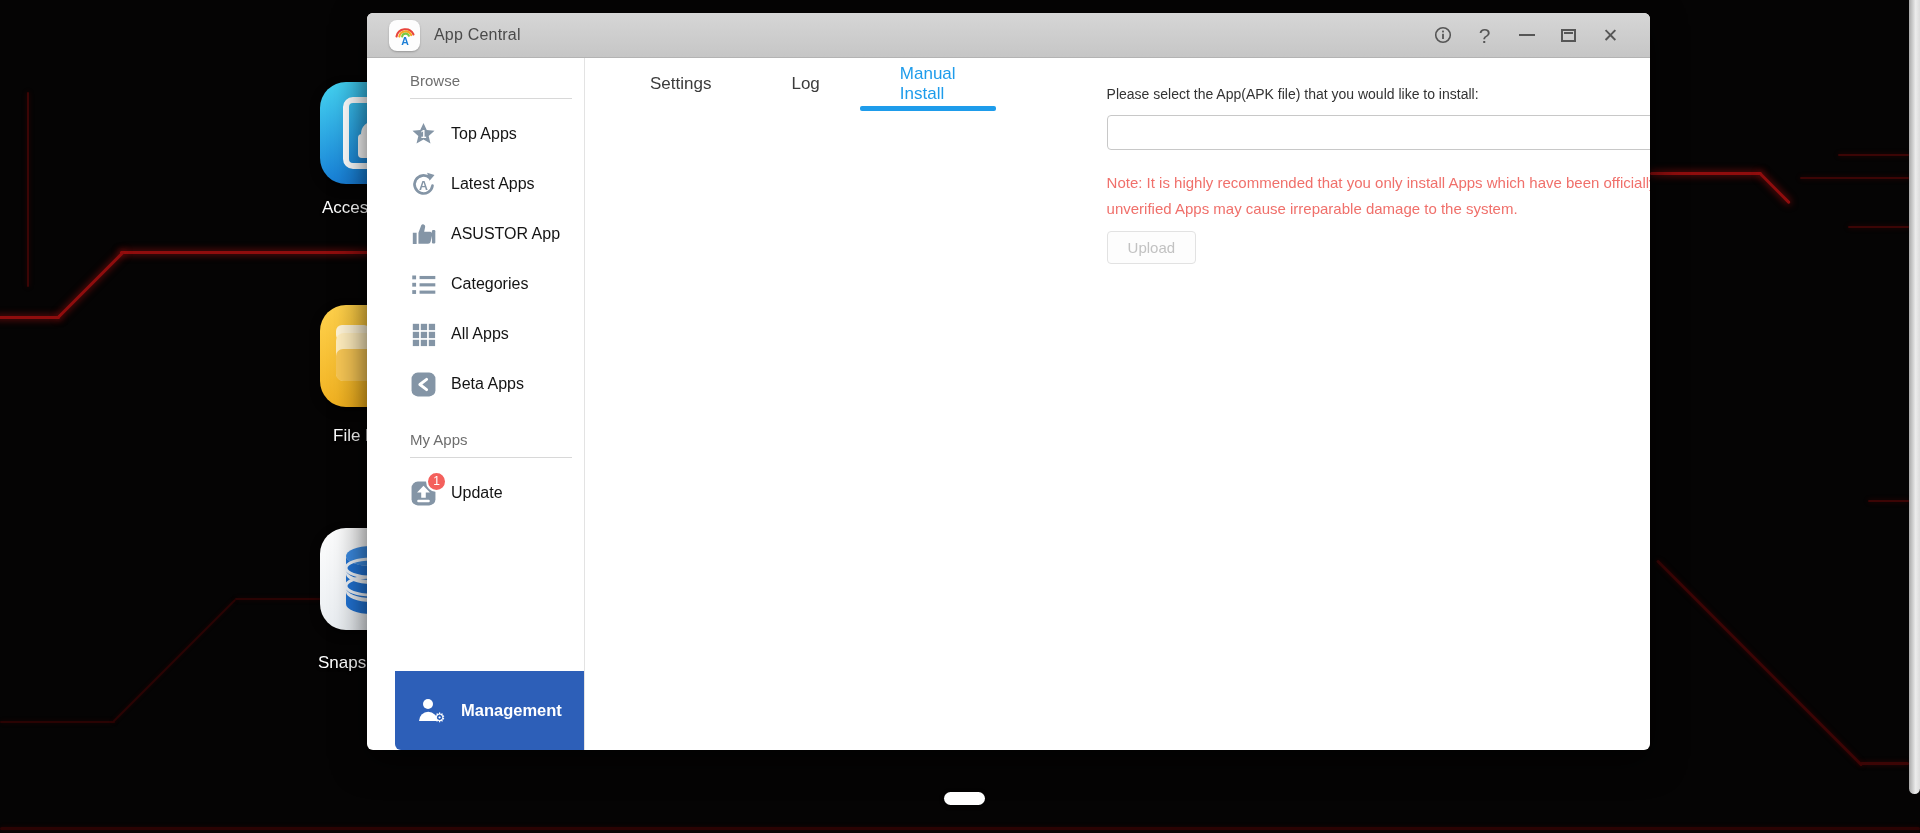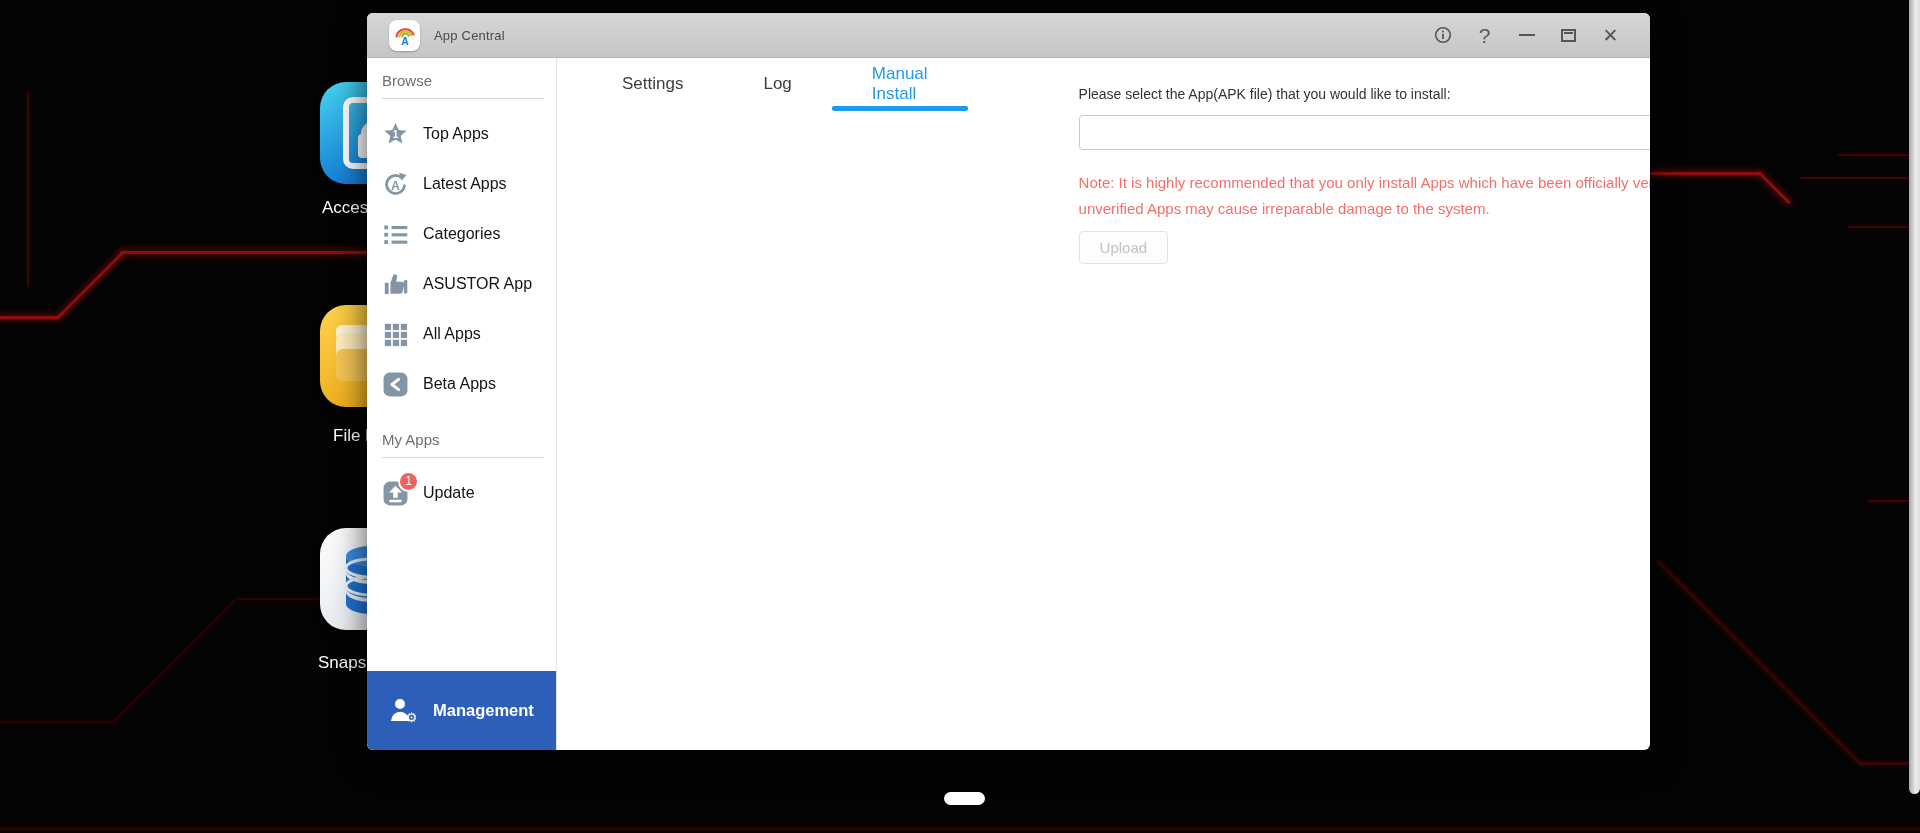--- a/index.html
+++ b/index.html
@@ -24,31 +24,31 @@
   
   #taskbar-pill{position:absolute;left:944px;top:792px;width:41px;height:13px;border-radius:7px;background:#fff;box-shadow:0 1px 4px rgba(0,0,0,.6);}
 
   
   #app-window{position:absolute;left:367px;top:13px;width:1283px;height:737px;border-radius:6px;
     background:#fff;box-shadow:0 10px 34px rgba(0,0,0,.7);display:flex;flex-direction:column;overflow:hidden;}
   #titlebar{height:45px;flex:0 0 45px;background:linear-gradient(#d6d6d6,#c6c6c6);border-bottom:1px solid #b3b3b3;
     display:flex;align-items:center;padding:0 30px 0 22px;}
   #app-logo{width:31px;height:31px;border-radius:8px;background:#fdfdfd;box-shadow:0 1px 2px rgba(0,0,0,.25);
     display:flex;align-items:center;justify-content:center;}
-  #window-title{margin-left:14px;font-size:13px;color:#4a4a4a;letter-spacing:.2px;}
+  #window-title{margin-left:14px;font-size:16px;color:#4a4a4a;letter-spacing:.2px;}
   #titlebar-actions{margin-left:auto;display:flex;align-items:center;gap:23px;}
   .tb-btn{width:19px;height:19px;display:flex;align-items:center;justify-content:center;color:#565656;cursor:pointer;}
   .tb-help{font-size:21px;color:#565656;line-height:1;}
   .tb-min{width:16px;height:2px;background:#565656;}
   .tb-max{width:15px;height:13px;border:2px solid #565656;padding-top:1px;}
   .tb-max>div{height:2px;background:#565656;margin:0 1px;}
   .tb-close{font-size:19px;line-height:1;color:#565656;}
 
   
-  #win-body{flex:1;display:flex;min-height:0;}
+  #win-body{flex:1;display:flex;min-height:0;margin-left:28px;}
   #sidebar{width:190px;flex:0 0 190px;border-right:1px solid #e3e3e3;position:relative;padding:14px 0 0 15px;}
   .side-header{font-size:15px;color:#6e6e6e;padding-bottom:9px;}
   .side-hr{height:1px;background:#d8d8d8;width:162px;margin-bottom:10px;}
   .side-item{height:50px;display:flex;align-items:center;cursor:pointer;}
   .side-ico{width:27px;height:27px;margin-right:14px;position:relative;flex:0 0 27px;display:flex;align-items:center;justify-content:center;}
   .side-label{font-size:16px;color:#141414;}
   .myapps-gap{height:22px;}
   .badge{position:absolute;top:-9px;right:-10px;width:21px;height:21px;border-radius:50%;background:#f4605c;border:2px solid #fff;
     color:#fff;font-size:12px;display:flex;align-items:center;justify-content:center;}
   #management-btn{position:absolute;left:0;bottom:0;width:189px;height:79px;background:#2d5fb8;color:#fff;
@@ -189,39 +189,39 @@
               <polygon points="15.2,1.6 21.8,3.6 17.4,8.6" fill="#8495a6"></polygon>
               <text x="12" y="17" text-anchor="middle" font-size="11" font-weight="bold" fill="#8495a6" font-family="Liberation Sans, sans-serif">A</text>
             </svg>
           </span>
           <span class="side-label">Latest Apps</span>
         </div>
 
         <div class="side-item">
           <span class="side-ico">
             <svg width="27" height="27" viewBox="0 0 24 24">
+              <path d="M2.5 10.5h3.4v10H2.5z M7.5 20.2h8.6c1.1 0 2-.7 2.2-1.7l1.5-6.3a2.1 2.1 0 0 0-2-2.6h-5.2l.9-4.5a1.9 1.9 0 0 0-3.5-1.3L7.5 10.5z" fill="#8495a6"></path>
+              <rect x="19.5" y="8" width="3" height="12" rx="1" fill="#8495a6"></rect>
+            </svg>
+          </span>
+          <span class="side-label">ASUSTOR App</span>
+        </div>
+
+        <div class="side-item">
+          <span class="side-ico">
+            <svg width="27" height="27" viewBox="0 0 24 24">
               <rect x="2" y="4" width="3.4" height="3.4" fill="#8495a6"></rect>
                 <rect x="8.5" y="4.4" width="14" height="2.8" fill="#8495a6"></rect>
               <rect x="2" y="10.5" width="3.4" height="3.4" fill="#8495a6"></rect>
                 <rect x="8.5" y="10.9" width="14" height="2.8" fill="#8495a6"></rect>
               <rect x="2" y="17" width="3.4" height="3.4" fill="#8495a6"></rect>
                 <rect x="8.5" y="17.4" width="14" height="2.8" fill="#8495a6"></rect>
             </svg>
           </span>
           <span class="side-label">Categories</span>
-        </div>
-
-        <div class="side-item">
-          <span class="side-ico">
-            <svg width="27" height="27" viewBox="0 0 24 24">
-              <path d="M2.5 10.5h3.4v10H2.5z M7.5 20.2h8.6c1.1 0 2-.7 2.2-1.7l1.5-6.3a2.1 2.1 0 0 0-2-2.6h-5.2l.9-4.5a1.9 1.9 0 0 0-3.5-1.3L7.5 10.5z" fill="#8495a6"></path>
-              <rect x="19.5" y="8" width="3" height="12" rx="1" fill="#8495a6"></rect>
-            </svg>
-          </span>
-          <span class="side-label">ASUSTOR App</span>
         </div>
 
         <div class="side-item">
           <span class="side-ico">
             <svg width="27" height="27" viewBox="0 0 24 24">
               <g fill="#8495a6">
                 <rect x="2.5" y="2.5" width="5.6" height="5.6"></rect>
                   <rect x="9.6" y="2.5" width="5.6" height="5.6"></rect>
                   <rect x="16.7" y="2.5" width="5.6" height="5.6"></rect>
                 <rect x="2.5" y="9.6" width="5.6" height="5.6"></rect>

